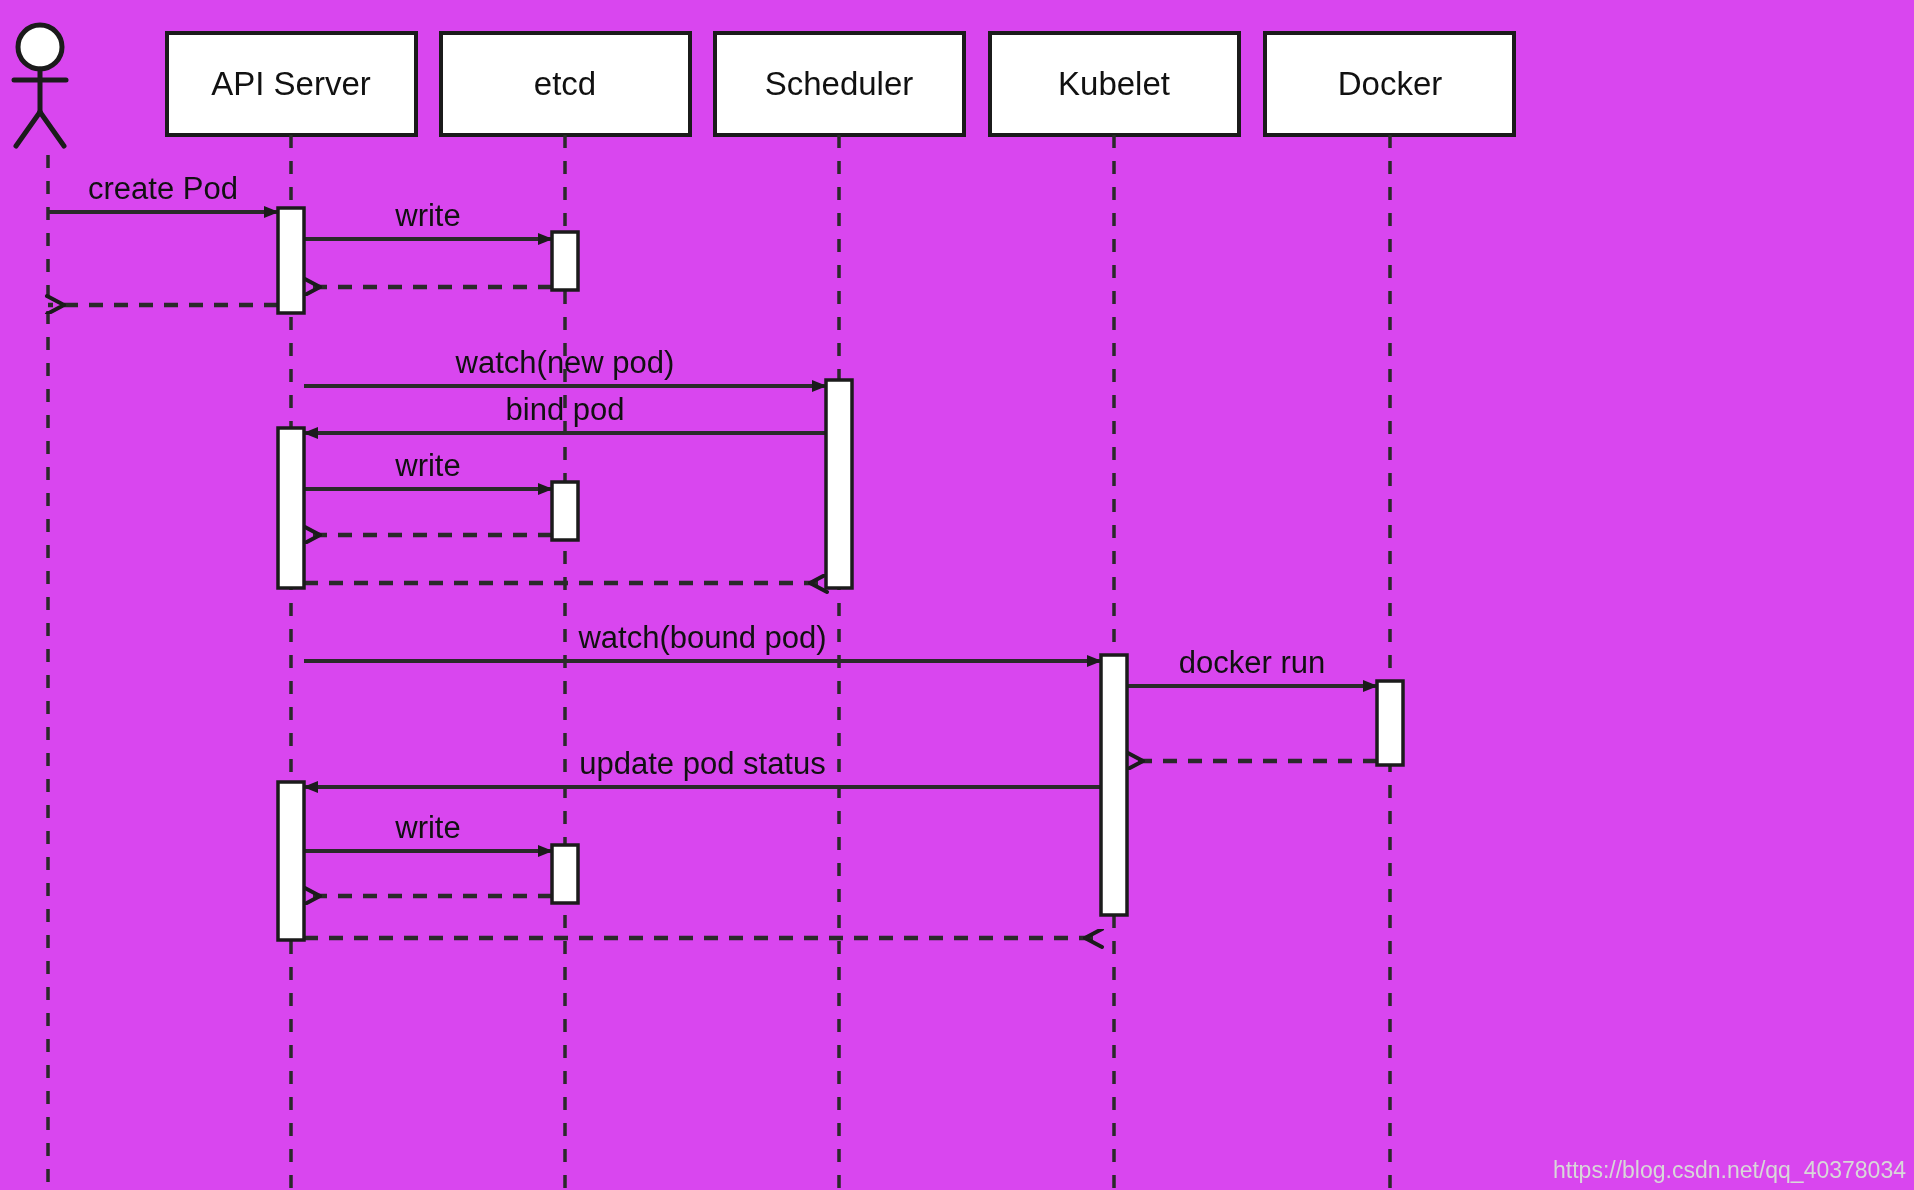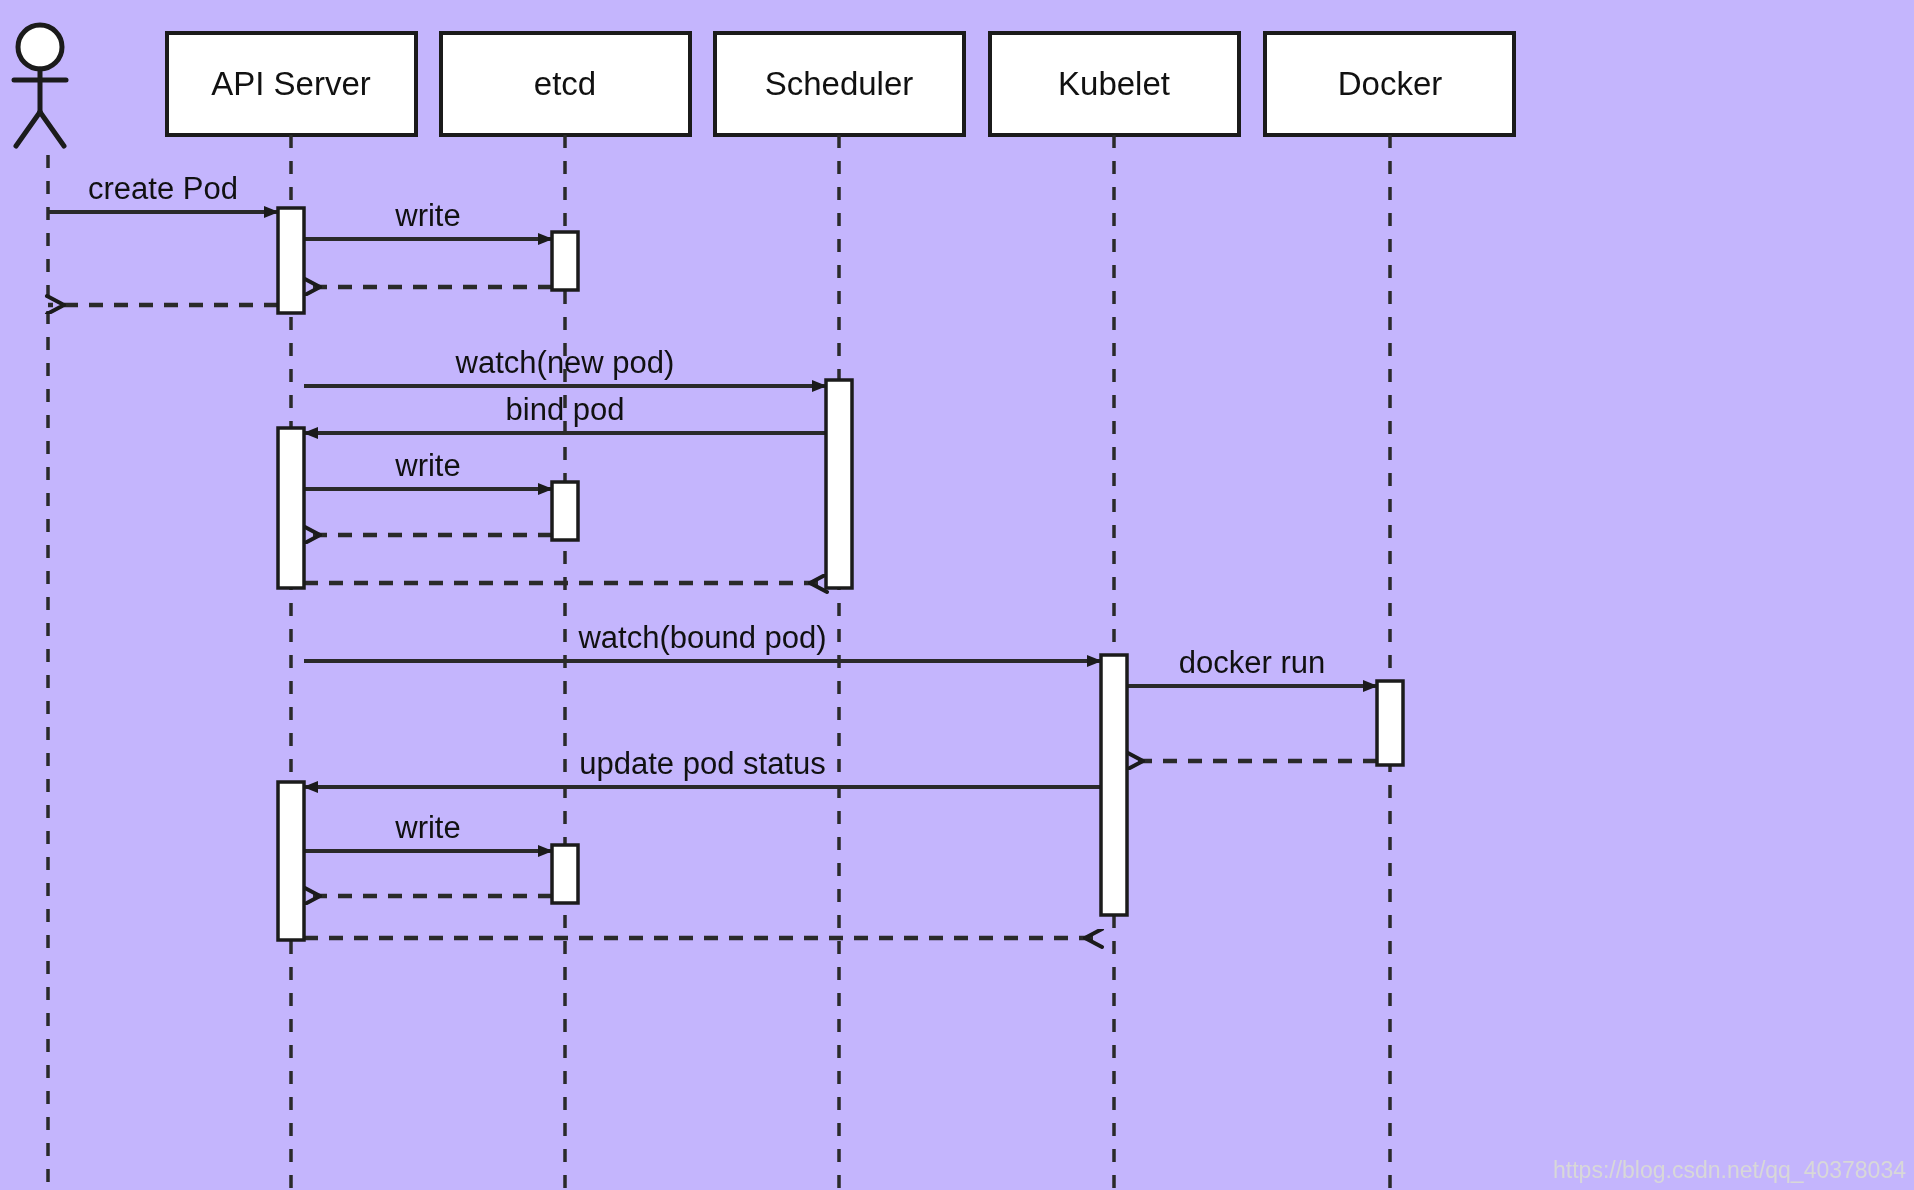--- a/index.html
+++ b/index.html
@@ -4,21 +4,21 @@
 <style>
   html, body {
     margin: 0;
     padding: 0;
     background: #ffffff;
   }
   #canvas {
     position: relative;
     width: 1914px;
     height: 1190px;
-    background: #c4b5fd;
+    background: #d946ef;
     font-family: "Liberation Sans", sans-serif;
     overflow: hidden;
   }
   svg.diagram {
     position: absolute;
     top: 0;
     left: 0;
     width: 1914px;
     height: 1190px;
   }

